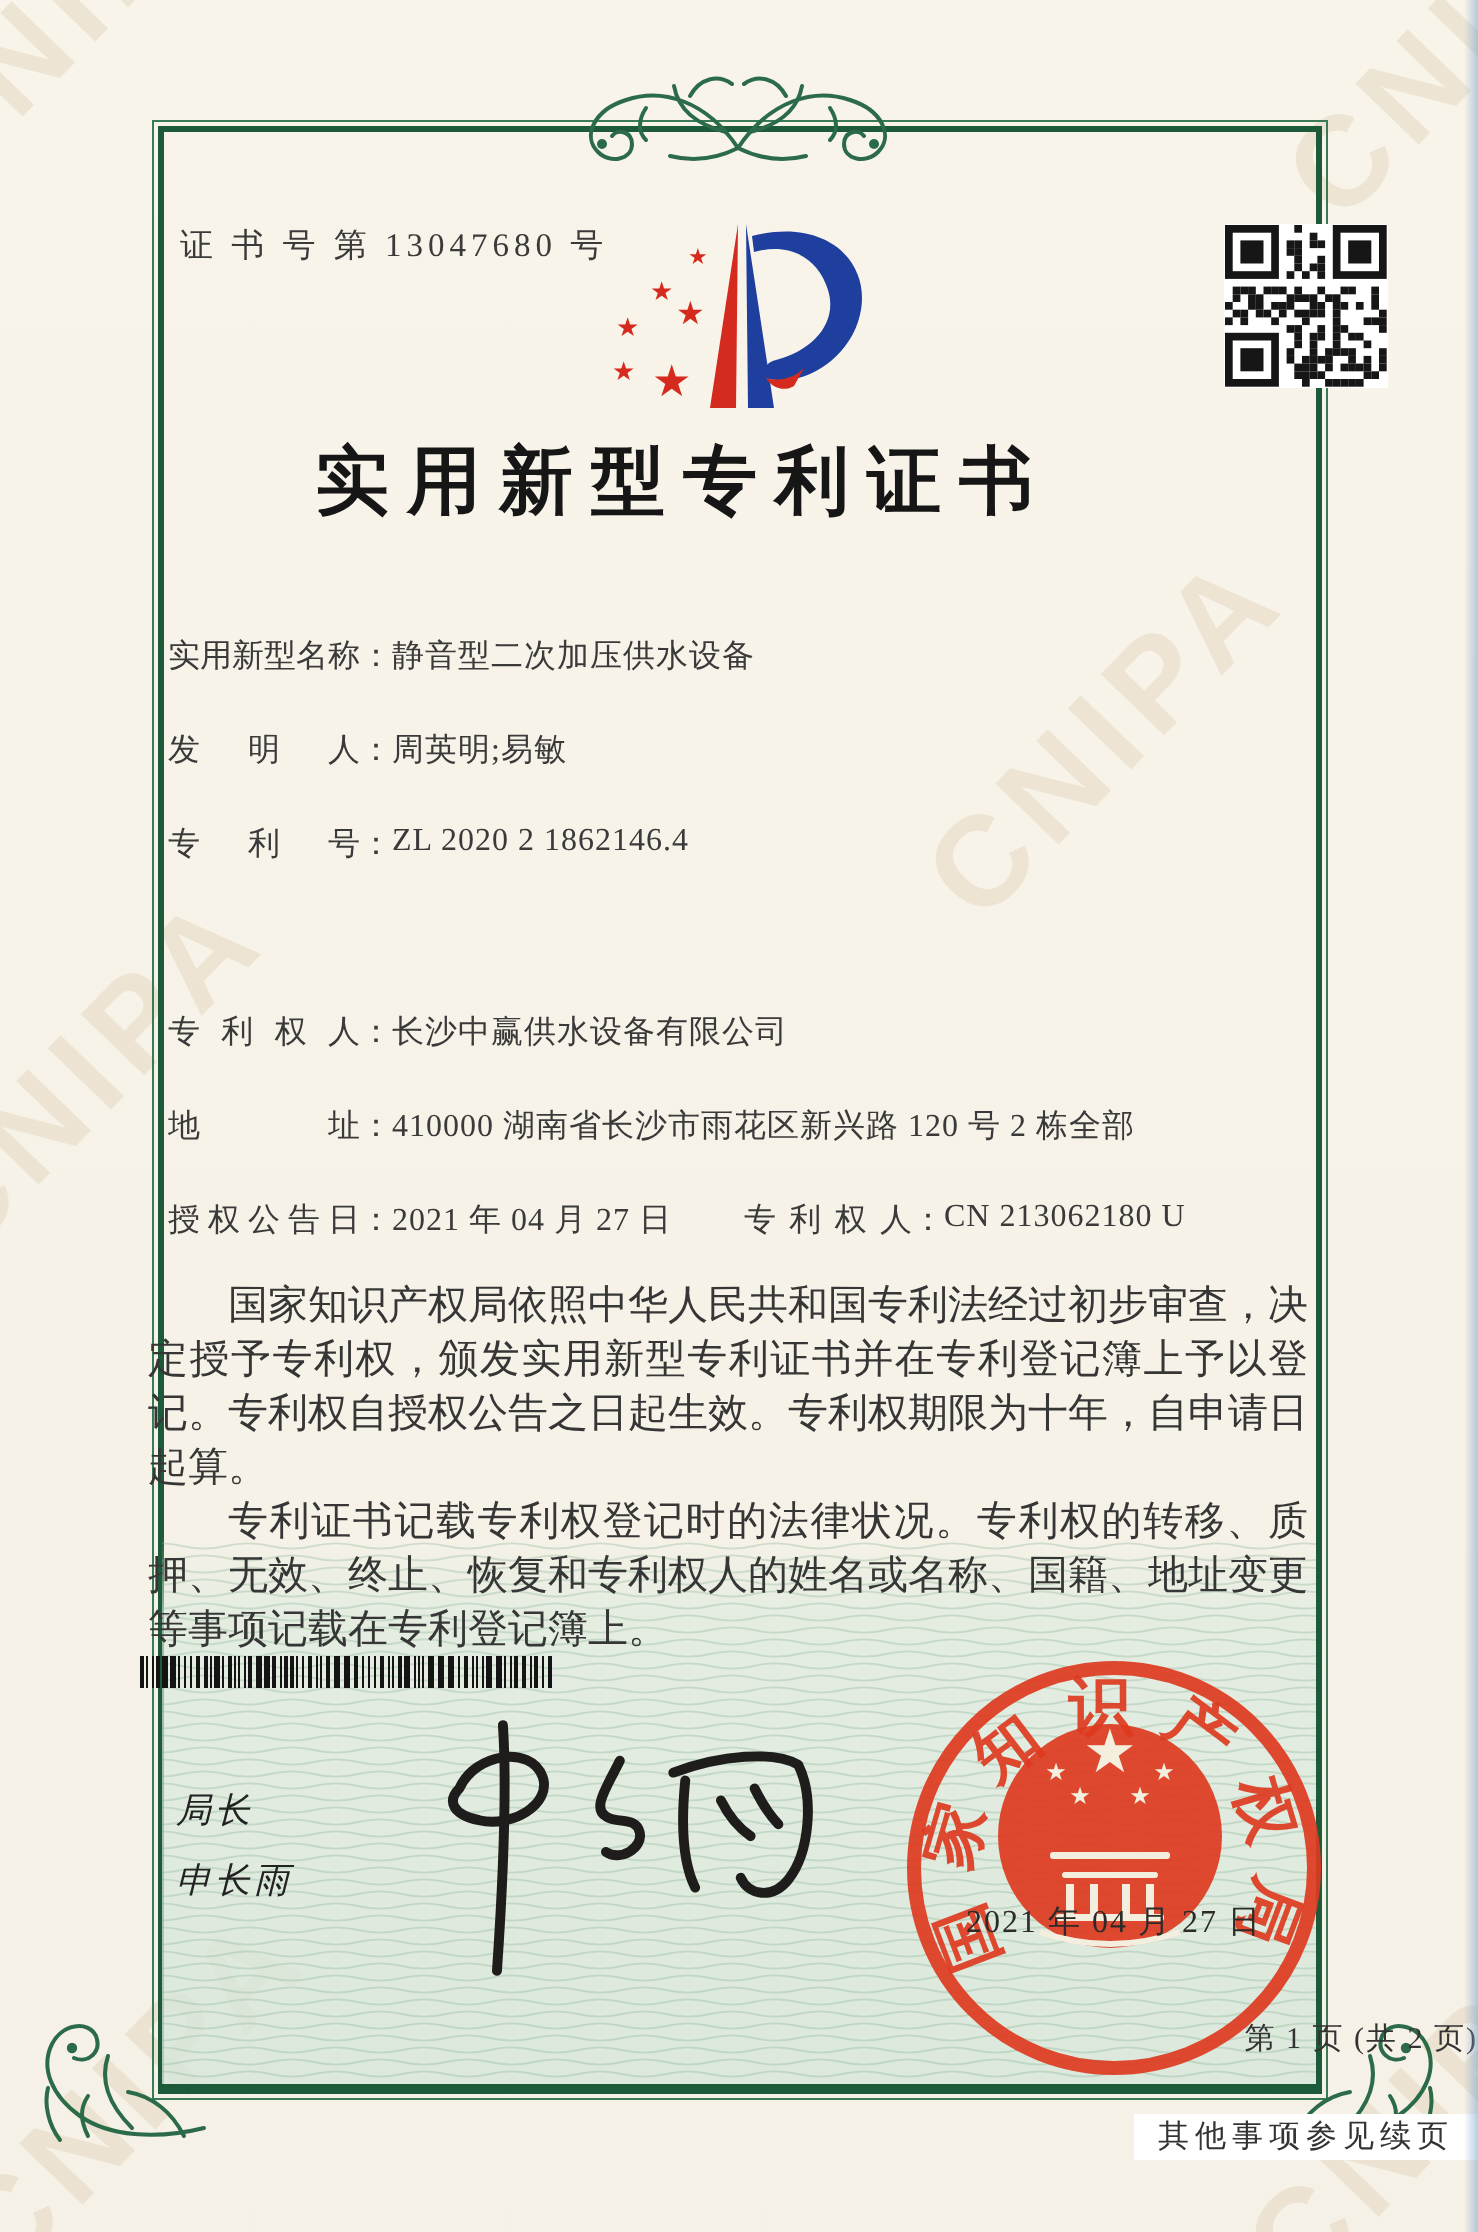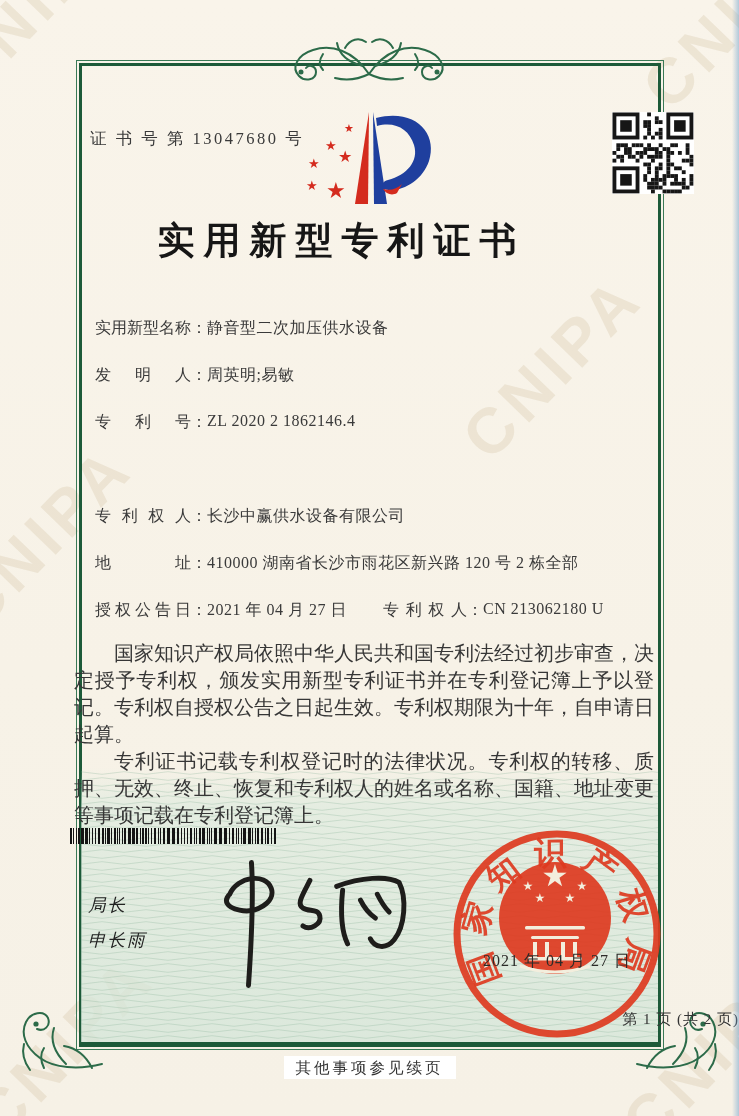--- a/index.html
+++ b/index.html
@@ -14,40 +14,40 @@
   
   .frame{position:absolute;left:76px;top:60px;width:586px;height:988px;
          border:1px solid #35male;border:1px solid #3a7a57;}
   .frame-inner{position:absolute;left:2px;top:2px;right:2px;bottom:2px;
                border:3px solid #1d5a39;border-bottom-width:5px;}
   
   .band{position:absolute;left:81px;top:768px;width:577px;height:274px;
         background:linear-gradient(180deg,rgba(222,236,225,0) 0%,rgba(219,234,222,.65) 14%,rgba(213,230,217,.8) 100%);}
   .band svg{position:absolute;left:0;top:0;}
   
-  .certno{position:absolute;left:90px;top:112px;font-size:16.5px;letter-spacing:2.5px;color:#3a3a3a;margin-top:16px;}
+  .certno{position:absolute;left:90px;top:112px;font-size:16.5px;letter-spacing:2.5px;color:#3a3a3a;}
   .title{position:absolute;left:0;top:216px;width:683px;text-align:center;
          font-size:37px;font-weight:bold;letter-spacing:9px;color:#161616;}
   
-  .frow{position:absolute;left:95px;width:560px;height:24px;font-size:16px;color:#3a3a3a;white-space:nowrap;}
+  .frow{position:absolute;left:84px;width:560px;height:24px;font-size:16px;color:#3a3a3a;white-space:nowrap;}
   .flabel{display:inline-block;width:96px;text-align:justify;text-align-last:justify;vertical-align:top;}
   .fcolon{display:inline-block;vertical-align:top;}
   .fval{display:inline-block;vertical-align:top;letter-spacing:.5px;}
   .fgroup2{position:absolute;left:288px;top:0;white-space:nowrap;}
   .fgroup2 .flabel{width:84px;}
   
   .body-text{position:absolute;left:74px;top:640px;width:580px;font-size:20px;
              line-height:27px;text-align:justify;color:#363636;}
   .body-text p{margin:0;text-indent:2em;}
   
   .signoff{position:absolute;left:88px;font-size:17.5px;color:#222;letter-spacing:2px;font-style:italic;}
   
   .pageinfo{position:absolute;left:0;top:1010px;width:739px;text-align:right;
             font-size:15px;color:#333;letter-spacing:1px;}
-  .morenote{position:absolute;left:0;top:1058px;width:739px;text-align:center;font-size:15.5px;color:#333;}
+  .morenote{position:absolute;left:0;top:1058px;width:739px;text-align:right;font-size:15.5px;color:#333;}
   .morenote span{background:#ffffff;padding:3px 12px;letter-spacing:3px;}
   
   .sealdate{position:absolute;left:462px;top:951px;width:190px;text-align:center;
             font-size:16px;color:#2c2b29;letter-spacing:1px;white-space:nowrap;}
   .blue-edge{position:absolute;right:0;top:0;width:7px;height:1116px;
              background:linear-gradient(90deg,rgba(130,170,210,0),rgba(120,165,205,.55));}
 </style>
 </head>
 <body>
 

